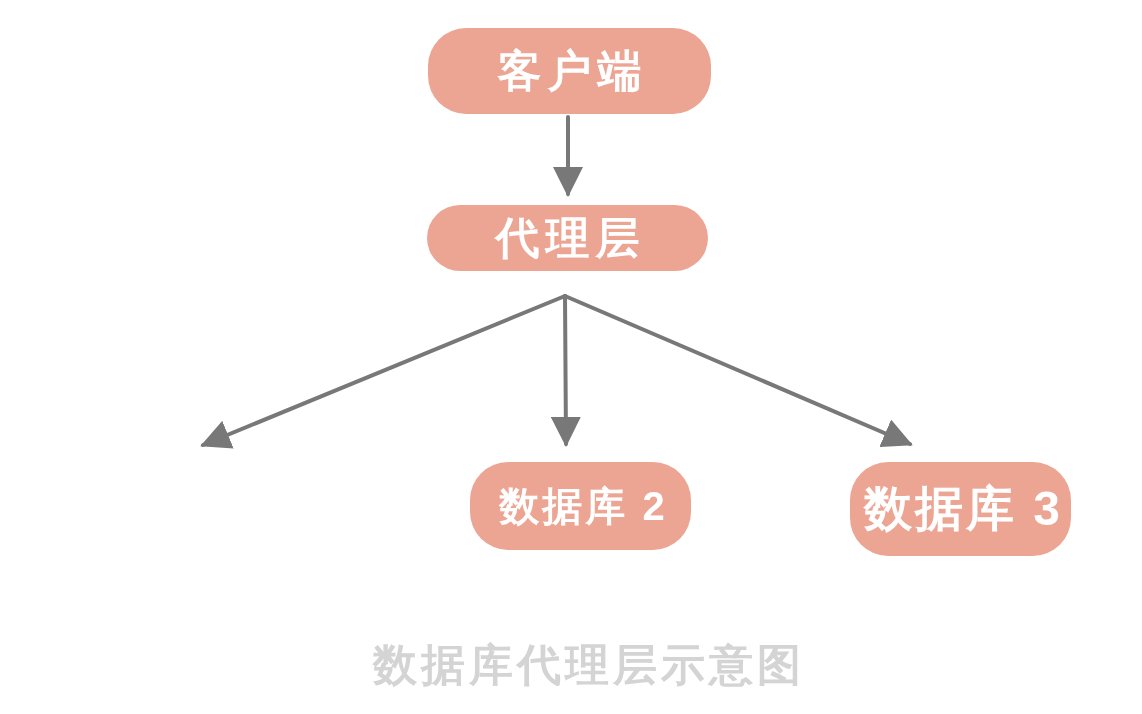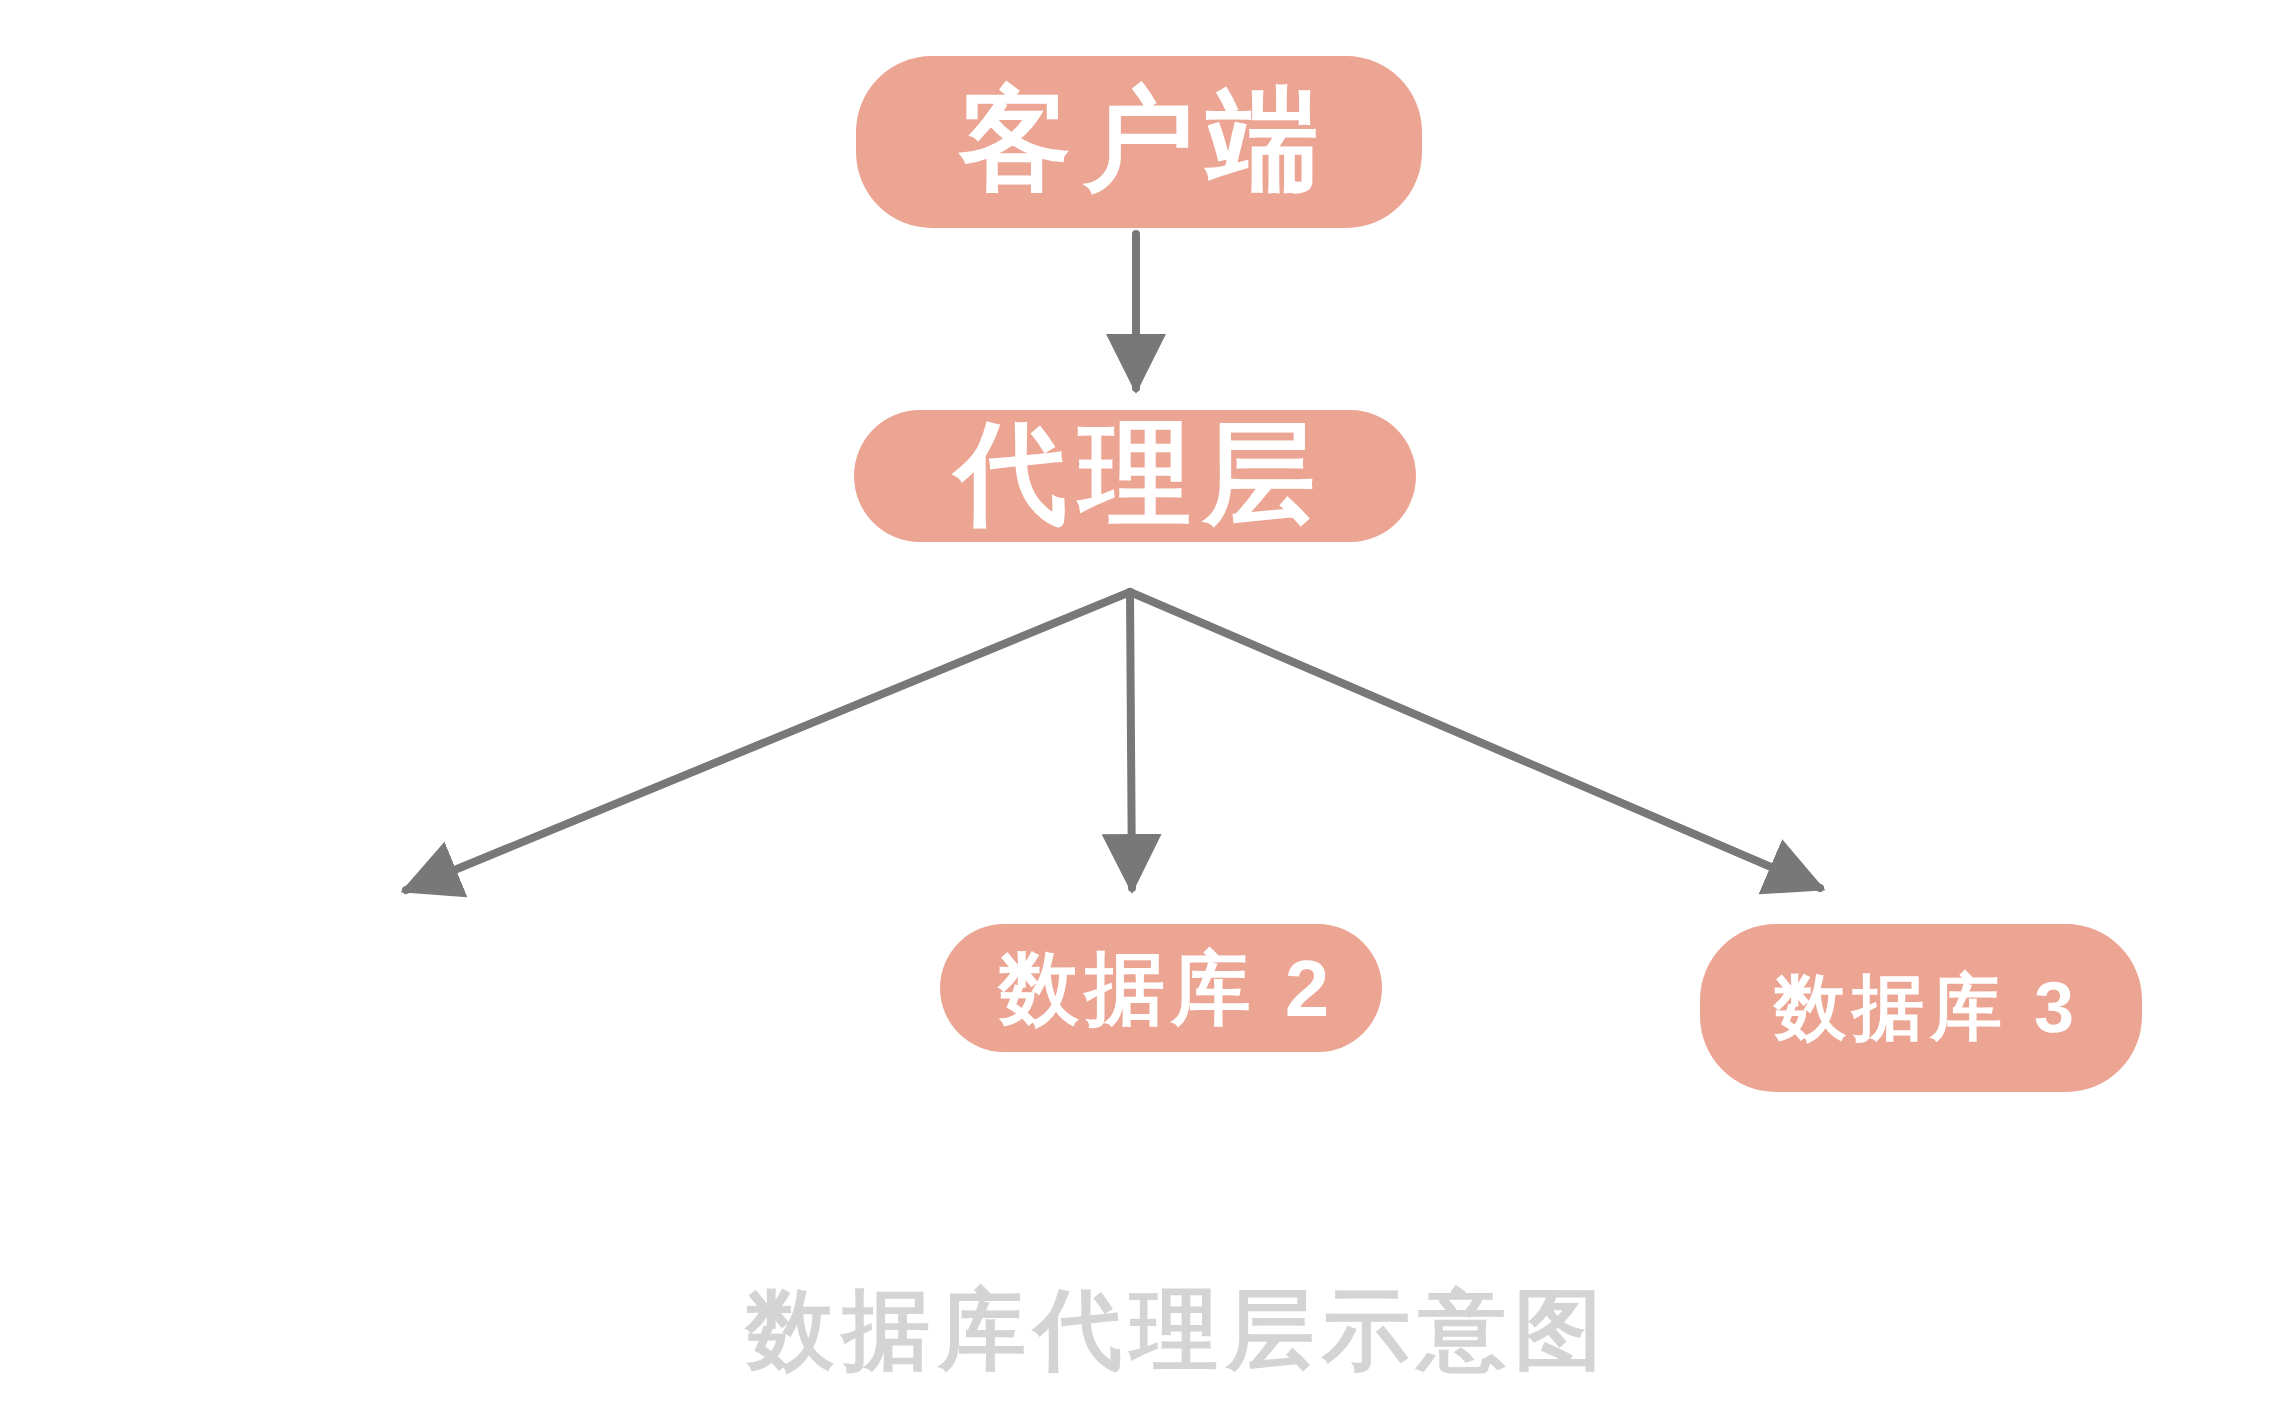--- a/index.html
+++ b/index.html
@@ -25,31 +25,31 @@
     pointer-events: none;
   }
   .node {
     position: absolute;
     background: #ECA493;
     border-radius: 38px;
     color: #ffffff;
     display: flex;
     align-items: center;
     justify-content: center;
-    font-size: 56px;
+    font-size: 44px;
     font-weight: bold;
     letter-spacing: 6px;
     white-space: nowrap;
     text-indent: 6px; 
   }
   .node-client { left: 428px; top: 28px;  width: 283px; height: 86px; }
   .node-proxy  { left: 427px; top: 205px; width: 281px; height: 66px; }
   .node-db1    { left: 70px;  top: 462px; width: 221px; height: 90px; font-size: 40px; letter-spacing: 3px; }
-  .node-db2    { left: 470px; top: 462px; width: 221px; height: 64px; font-size: 40px; letter-spacing: 3px; }
-  .node-db3    { left: 850px; top: 462px; width: 221px; height: 84px; font-size: 36px; letter-spacing: 3px; }
+  .node-db2    { left: 470px; top: 462px; width: 221px; height: 88px; font-size: 40px; letter-spacing: 3px; }
+  .node-db3    { left: 850px; top: 462px; width: 221px; height: 94px; font-size: 48px; letter-spacing: 3px; }
   .caption {
     position: absolute;
     left: 0;
     top: 636px;
     width: 1142px;
     text-align: center;
     color: #D4D4D4;
     font-size: 44px;
     font-weight: bold;
     letter-spacing: 4px;

